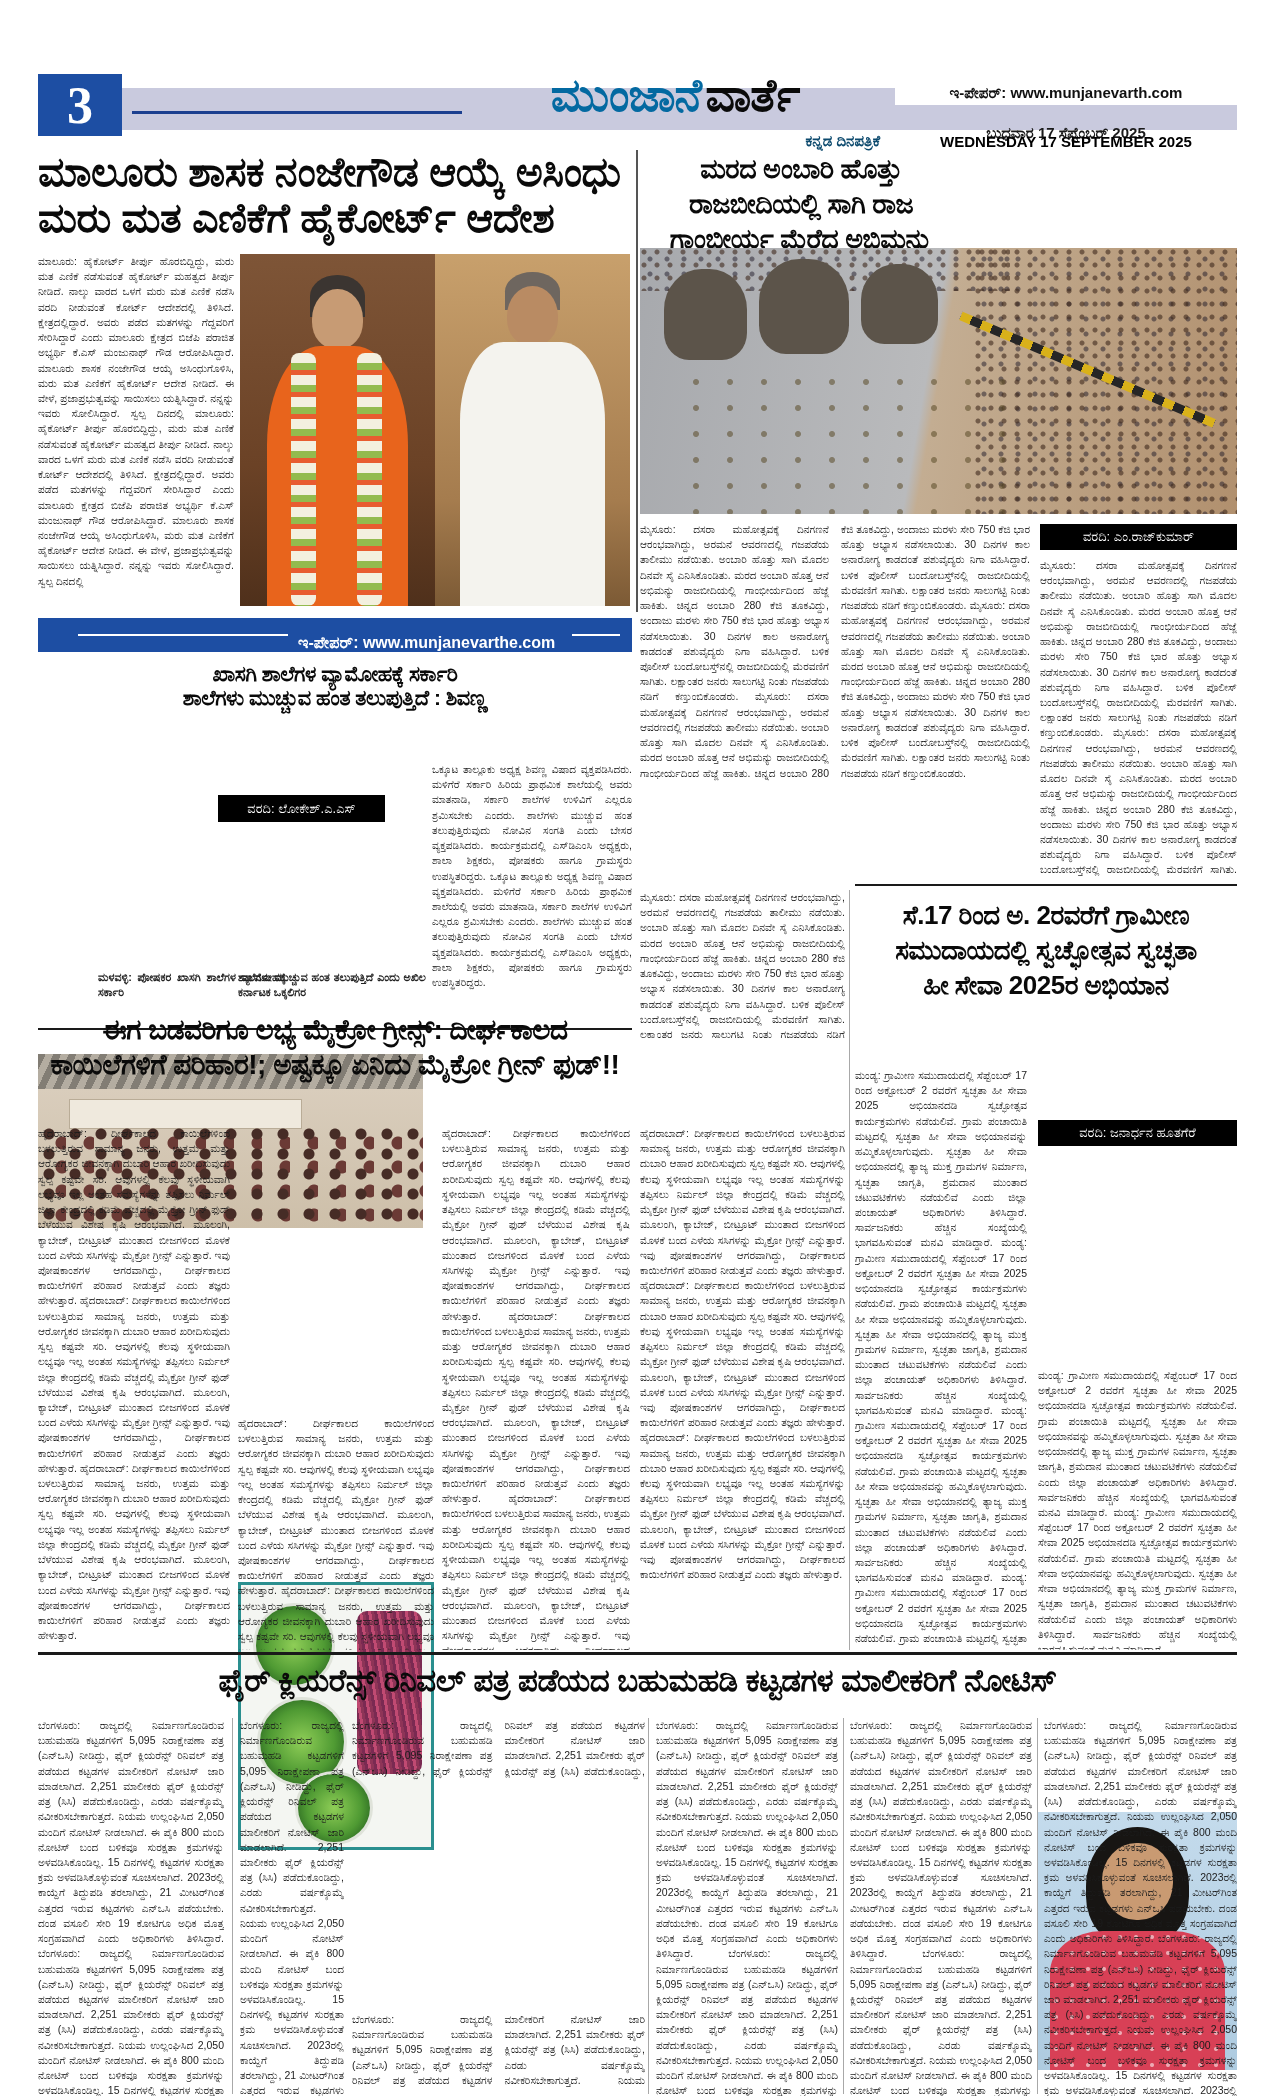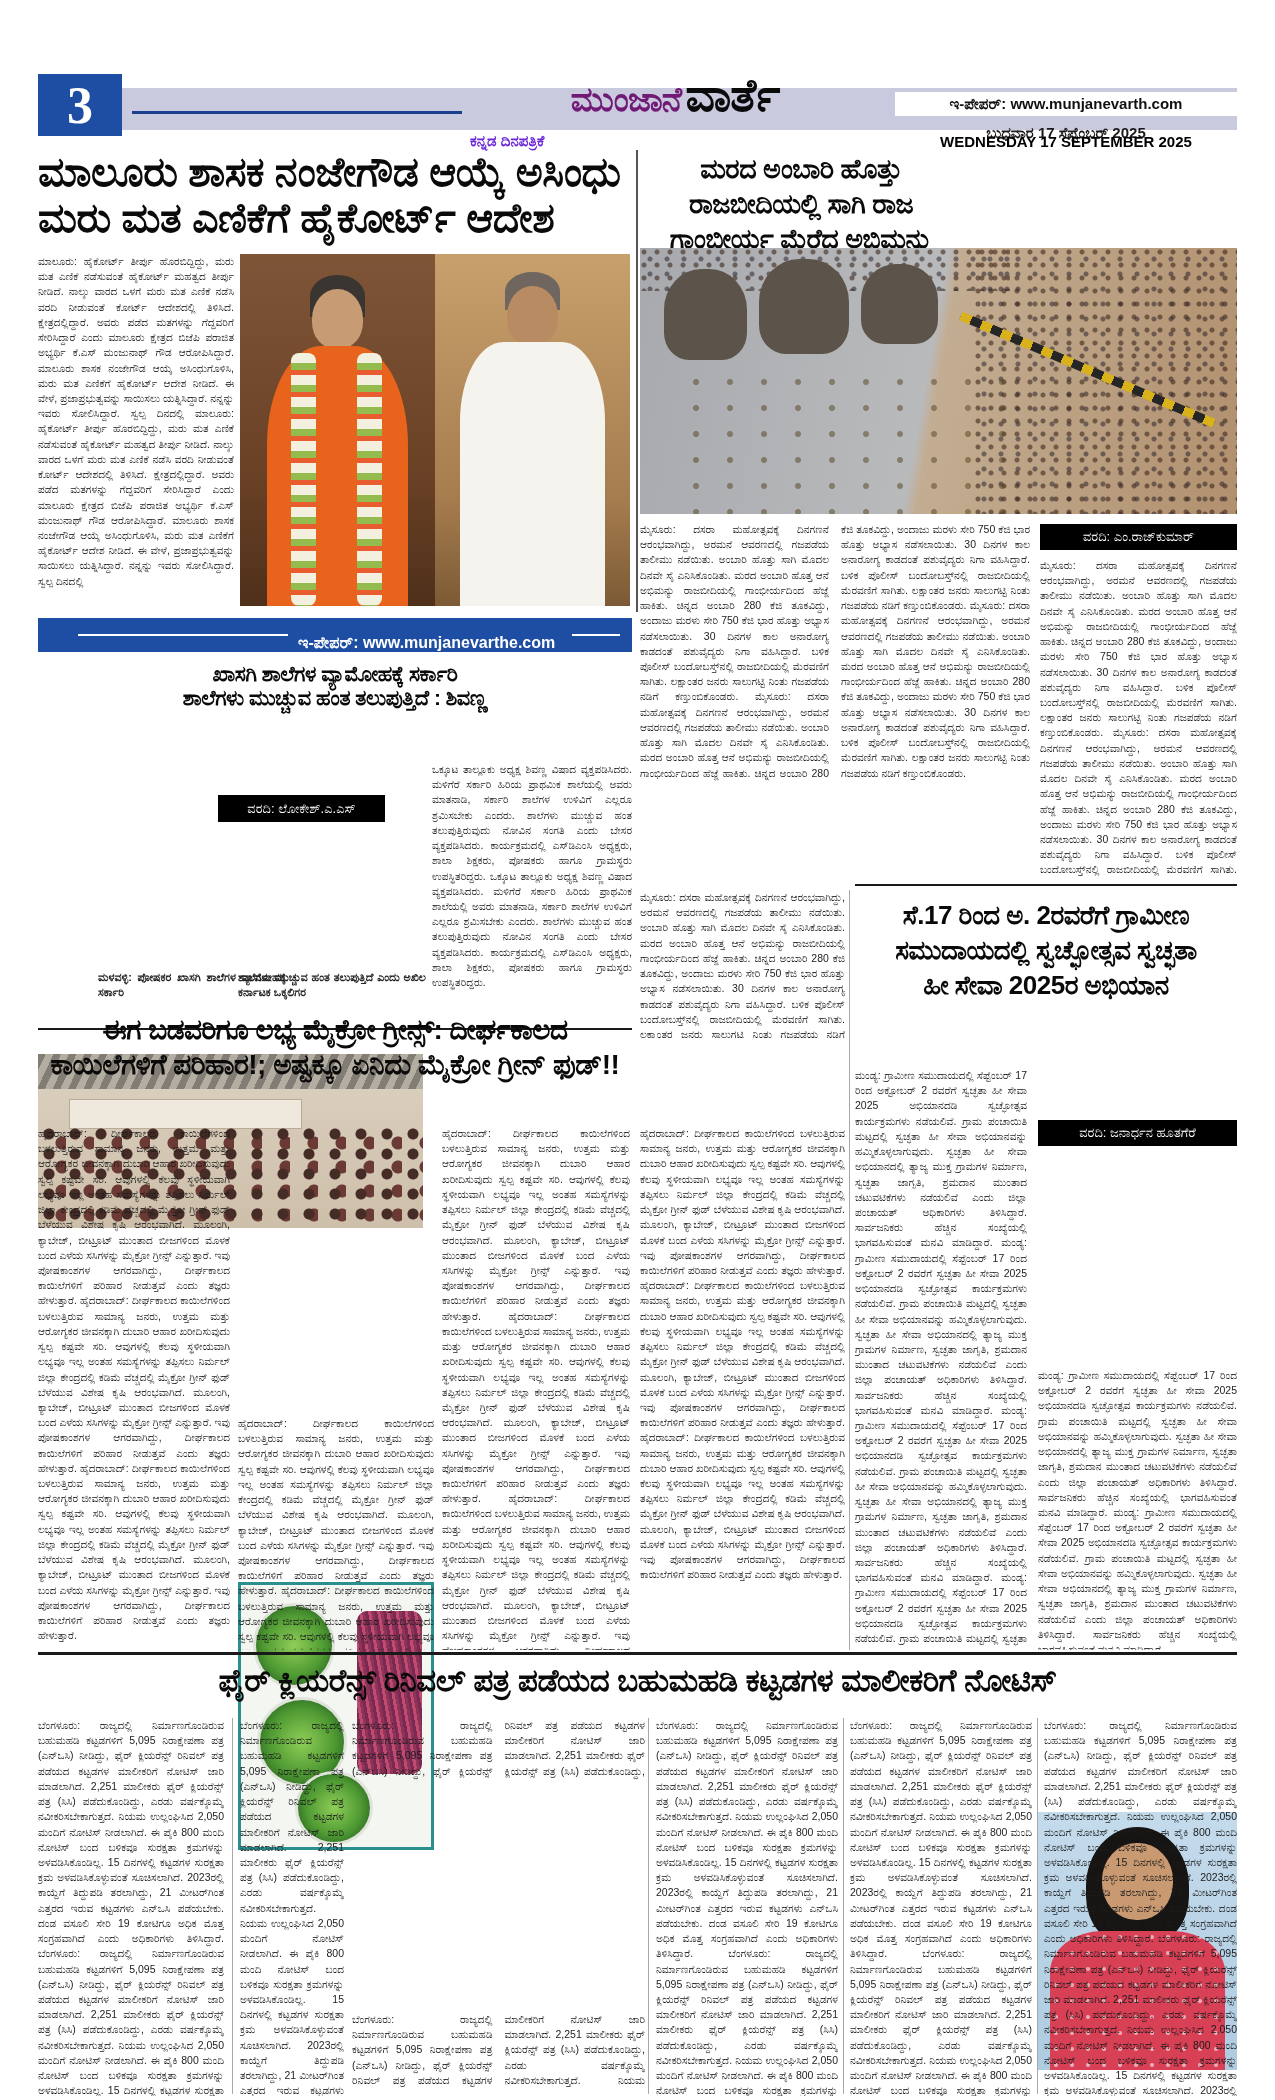--- a/index.html
+++ b/index.html
@@ -3,23 +3,23 @@
 <meta charset="utf-8">
 <style>
   html,body{margin:0;padding:0;background:#e8e8e8;}
   #page{position:relative;width:1275px;height:2100px;background:#ffffff;margin:0 auto;overflow:hidden;
         font-family:"Liberation Sans","DejaVu Sans",sans-serif;color:#111;}
   .abs{position:absolute;}
   
   .band{background:#c9cade;}
   .pagenum{background:#1d4ea3;color:#fff;font-weight:bold;font-size:52px;display:flex;align-items:center;justify-content:center;font-family:"Liberation Serif","DejaVu Serif",serif;}
   .masthead{text-align:center;line-height:1;}
-  .masthead .w1{color:#701a75;font-weight:800;font-size:34px;letter-spacing:-1px;}
+  .masthead .w1{color:#0369a1;font-weight:800;font-size:46px;letter-spacing:-1px;}
   .masthead .w2{color:#0a0a0a;font-weight:800;font-size:46px;letter-spacing:-1px;}
-  .tagline{text-align:left;font-size:15px;font-weight:bold;color:#6d28d9;}
+  .tagline{text-align:right;font-size:15px;font-weight:bold;color:#0c4a6e;}
   .epaperbox{background:#fff;font-weight:bold;font-size:15px;display:flex;align-items:center;justify-content:center;}
   .datekn{font-weight:bold;font-size:15px;text-align:center;color:#1a1a1a;}
   .dateen{font-weight:bold;font-size:15px;text-align:center;color:#000;}
   .navyline{background:#1b3f8f;}
   
   .hl{font-weight:800;color:#0a0a0a;letter-spacing:-0.5px;}
   .hl-lead{font-size:41px;line-height:1.12;}
   .hl-mid{font-size:21px;line-height:1.15;text-align:center;}
   .hl-right{font-size:27px;line-height:1.3;text-align:center;}
   .hl-micro{font-size:28px;line-height:1.25;text-align:center;}
@@ -76,21 +76,21 @@
 <div id="page">
 
   <div class="abs band" style="left:38px;top:88px;width:1199px;height:42px;"></div>
   <div class="abs pagenum" style="left:38px;top:74px;width:84px;height:62px;">3</div>
   <div class="abs navyline" style="left:132px;top:111px;width:330px;height:3px;"></div>
   <div class="abs masthead" style="left:470px;top:72px;width:410px;">
     <span class="w1">ಮುಂಜಾನೆ</span>
     <span class="w2">ವಾರ್ತೆ</span>
   </div>
   <div class="abs tagline" style="left:470px;top:132px;width:410px;">ಕನ್ನಡ ದಿನಪತ್ರಿಕೆ</div>
-  <div class="abs epaperbox" style="left:895px;top:92px;width:342px;height:24px;">ಇ-ಪೇಪರ್: www.munjanevarth.com</div>
+  <div class="abs epaperbox" style="left:895px;top:81px;width:342px;height:24px;">ಇ-ಪೇಪರ್: www.munjanevarth.com</div>
   <div class="abs datekn" style="left:895px;top:100px;width:342px;height:18px;margin-top:24px;">ಬುಧವಾರ 17 ಸೆಪ್ಟೆಂಬರ್ 2025</div>
   <div class="abs dateen" style="left:895px;top:133px;width:342px;height:18px;">WEDNESDAY 17 SEPTEMBER 2025</div>
 
   <div class="abs hl hl-lead" style="left:38px;top:150px;width:594px;">
     <div>ಮಾಲೂರು ಶಾಸಕ ನಂಜೇಗೌಡ ಆಯ್ಕೆ ಅಸಿಂಧು</div>
     <div>ಮರು ಮತ ಎಣಿಕೆಗೆ ಹೈಕೋರ್ಟ್ ಆದೇಶ</div>
   </div>
   <div class="abs bt" style="left:38px;top:254px;width:196px;height:352px;">ಮಾಲೂರು: ಹೈಕೋರ್ಟ್ ತೀರ್ಪು ಹೊರಬಿದ್ದಿದ್ದು, ಮರು ಮತ ಎಣಿಕೆ ನಡೆಸುವಂತೆ ಹೈಕೋರ್ಟ್ ಮಹತ್ವದ ತೀರ್ಪು ನೀಡಿದೆ. ನಾಲ್ಕು ವಾರದ ಒಳಗೆ ಮರು ಮತ ಎಣಿಕೆ ನಡೆಸಿ ವರದಿ ನೀಡುವಂತೆ ಕೋರ್ಟ್ ಆದೇಶದಲ್ಲಿ ತಿಳಿಸಿದೆ. ಕ್ಷೇತ್ರದಲ್ಲಿದ್ದಾರೆ. ಅವರು ಪಡೆದ ಮತಗಳನ್ನು ಗೆದ್ದವರಿಗೆ ಸೇರಿಸಿದ್ದಾರೆ ಎಂದು ಮಾಲೂರು ಕ್ಷೇತ್ರದ ಬಿಜೆಪಿ ಪರಾಜಿತ ಅಭ್ಯರ್ಥಿ ಕೆ.ಎಸ್ ಮಂಜುನಾಥ್ ಗೌಡ ಆರೋಪಿಸಿದ್ದಾರೆ. ಮಾಲೂರು ಶಾಸಕ ನಂಜೇಗೌಡ ಆಯ್ಕೆ ಅಸಿಂಧುಗೊಳಿಸಿ, ಮರು ಮತ ಎಣಿಕೆಗೆ ಹೈಕೋರ್ಟ್ ಆದೇಶ ನೀಡಿದೆ. ಈ ವೇಳೆ, ಪ್ರಜಾಪ್ರಭುತ್ವವನ್ನು ಸಾಯಿಸಲು ಯತ್ನಿಸಿದ್ದಾರೆ. ನನ್ನನ್ನು ಇವರು ಸೋಲಿಸಿದ್ದಾರೆ. ಸ್ವಲ್ಪ ದಿನದಲ್ಲಿ ಮಾಲೂರು: ಹೈಕೋರ್ಟ್ ತೀರ್ಪು ಹೊರಬಿದ್ದಿದ್ದು, ಮರು ಮತ ಎಣಿಕೆ ನಡೆಸುವಂತೆ ಹೈಕೋರ್ಟ್ ಮಹತ್ವದ ತೀರ್ಪು ನೀಡಿದೆ. ನಾಲ್ಕು ವಾರದ ಒಳಗೆ ಮರು ಮತ ಎಣಿಕೆ ನಡೆಸಿ ವರದಿ ನೀಡುವಂತೆ ಕೋರ್ಟ್ ಆದೇಶದಲ್ಲಿ ತಿಳಿಸಿದೆ. ಕ್ಷೇತ್ರದಲ್ಲಿದ್ದಾರೆ. ಅವರು ಪಡೆದ ಮತಗಳನ್ನು ಗೆದ್ದವರಿಗೆ ಸೇರಿಸಿದ್ದಾರೆ ಎಂದು ಮಾಲೂರು ಕ್ಷೇತ್ರದ ಬಿಜೆಪಿ ಪರಾಜಿತ ಅಭ್ಯರ್ಥಿ ಕೆ.ಎಸ್ ಮಂಜುನಾಥ್ ಗೌಡ ಆರೋಪಿಸಿದ್ದಾರೆ. ಮಾಲೂರು ಶಾಸಕ ನಂಜೇಗೌಡ ಆಯ್ಕೆ ಅಸಿಂಧುಗೊಳಿಸಿ, ಮರು ಮತ ಎಣಿಕೆಗೆ ಹೈಕೋರ್ಟ್ ಆದೇಶ ನೀಡಿದೆ. ಈ ವೇಳೆ, ಪ್ರಜಾಪ್ರಭುತ್ವವನ್ನು ಸಾಯಿಸಲು ಯತ್ನಿಸಿದ್ದಾರೆ. ನನ್ನನ್ನು ಇವರು ಸೋಲಿಸಿದ್ದಾರೆ. ಸ್ವಲ್ಪ ದಿನದಲ್ಲಿ</div>
 
   <div class="abs photo ph-leaders" style="left:240px;top:254px;width:390px;height:352px;">

